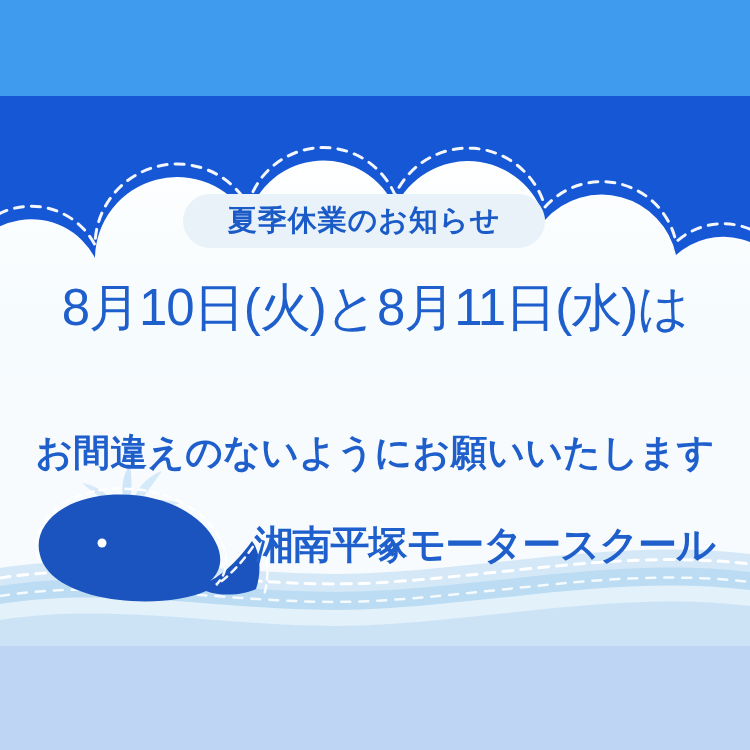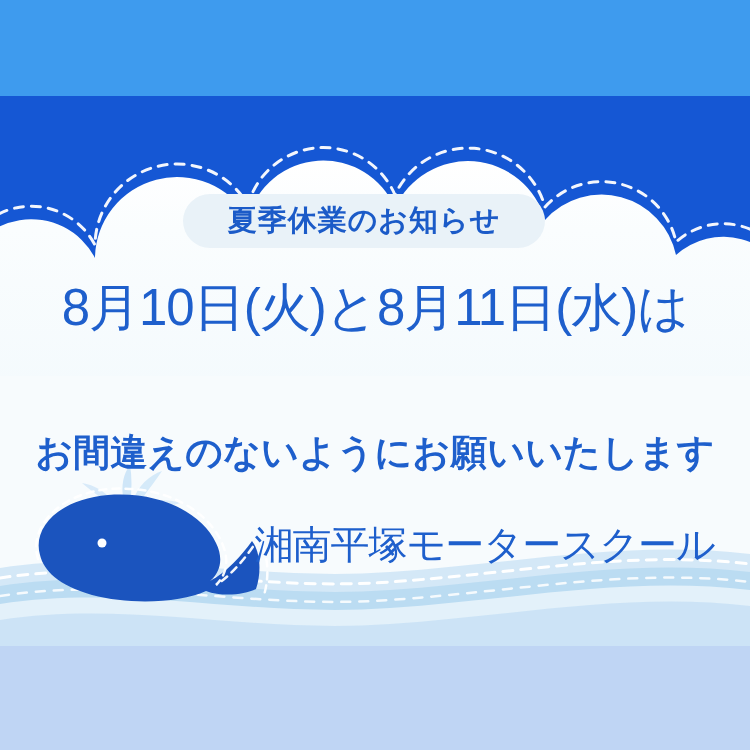--- a/index.html
+++ b/index.html
@@ -111,21 +111,21 @@
   .company {
     position: absolute;
     left: 0; top: 518px;
     width: 750px;
     text-align: right;
     padding-right: 35px;
     box-sizing: border-box;
   }
   .company-text {
     font-size: 39px;
-    font-weight: 400;
+    font-weight: 700;
     color: #1E5FCC;
     white-space: nowrap;
     letter-spacing: -1px;
     text-align: right;
   }
 </style>
 </head>
 <body>
 
 <div id="poster">

